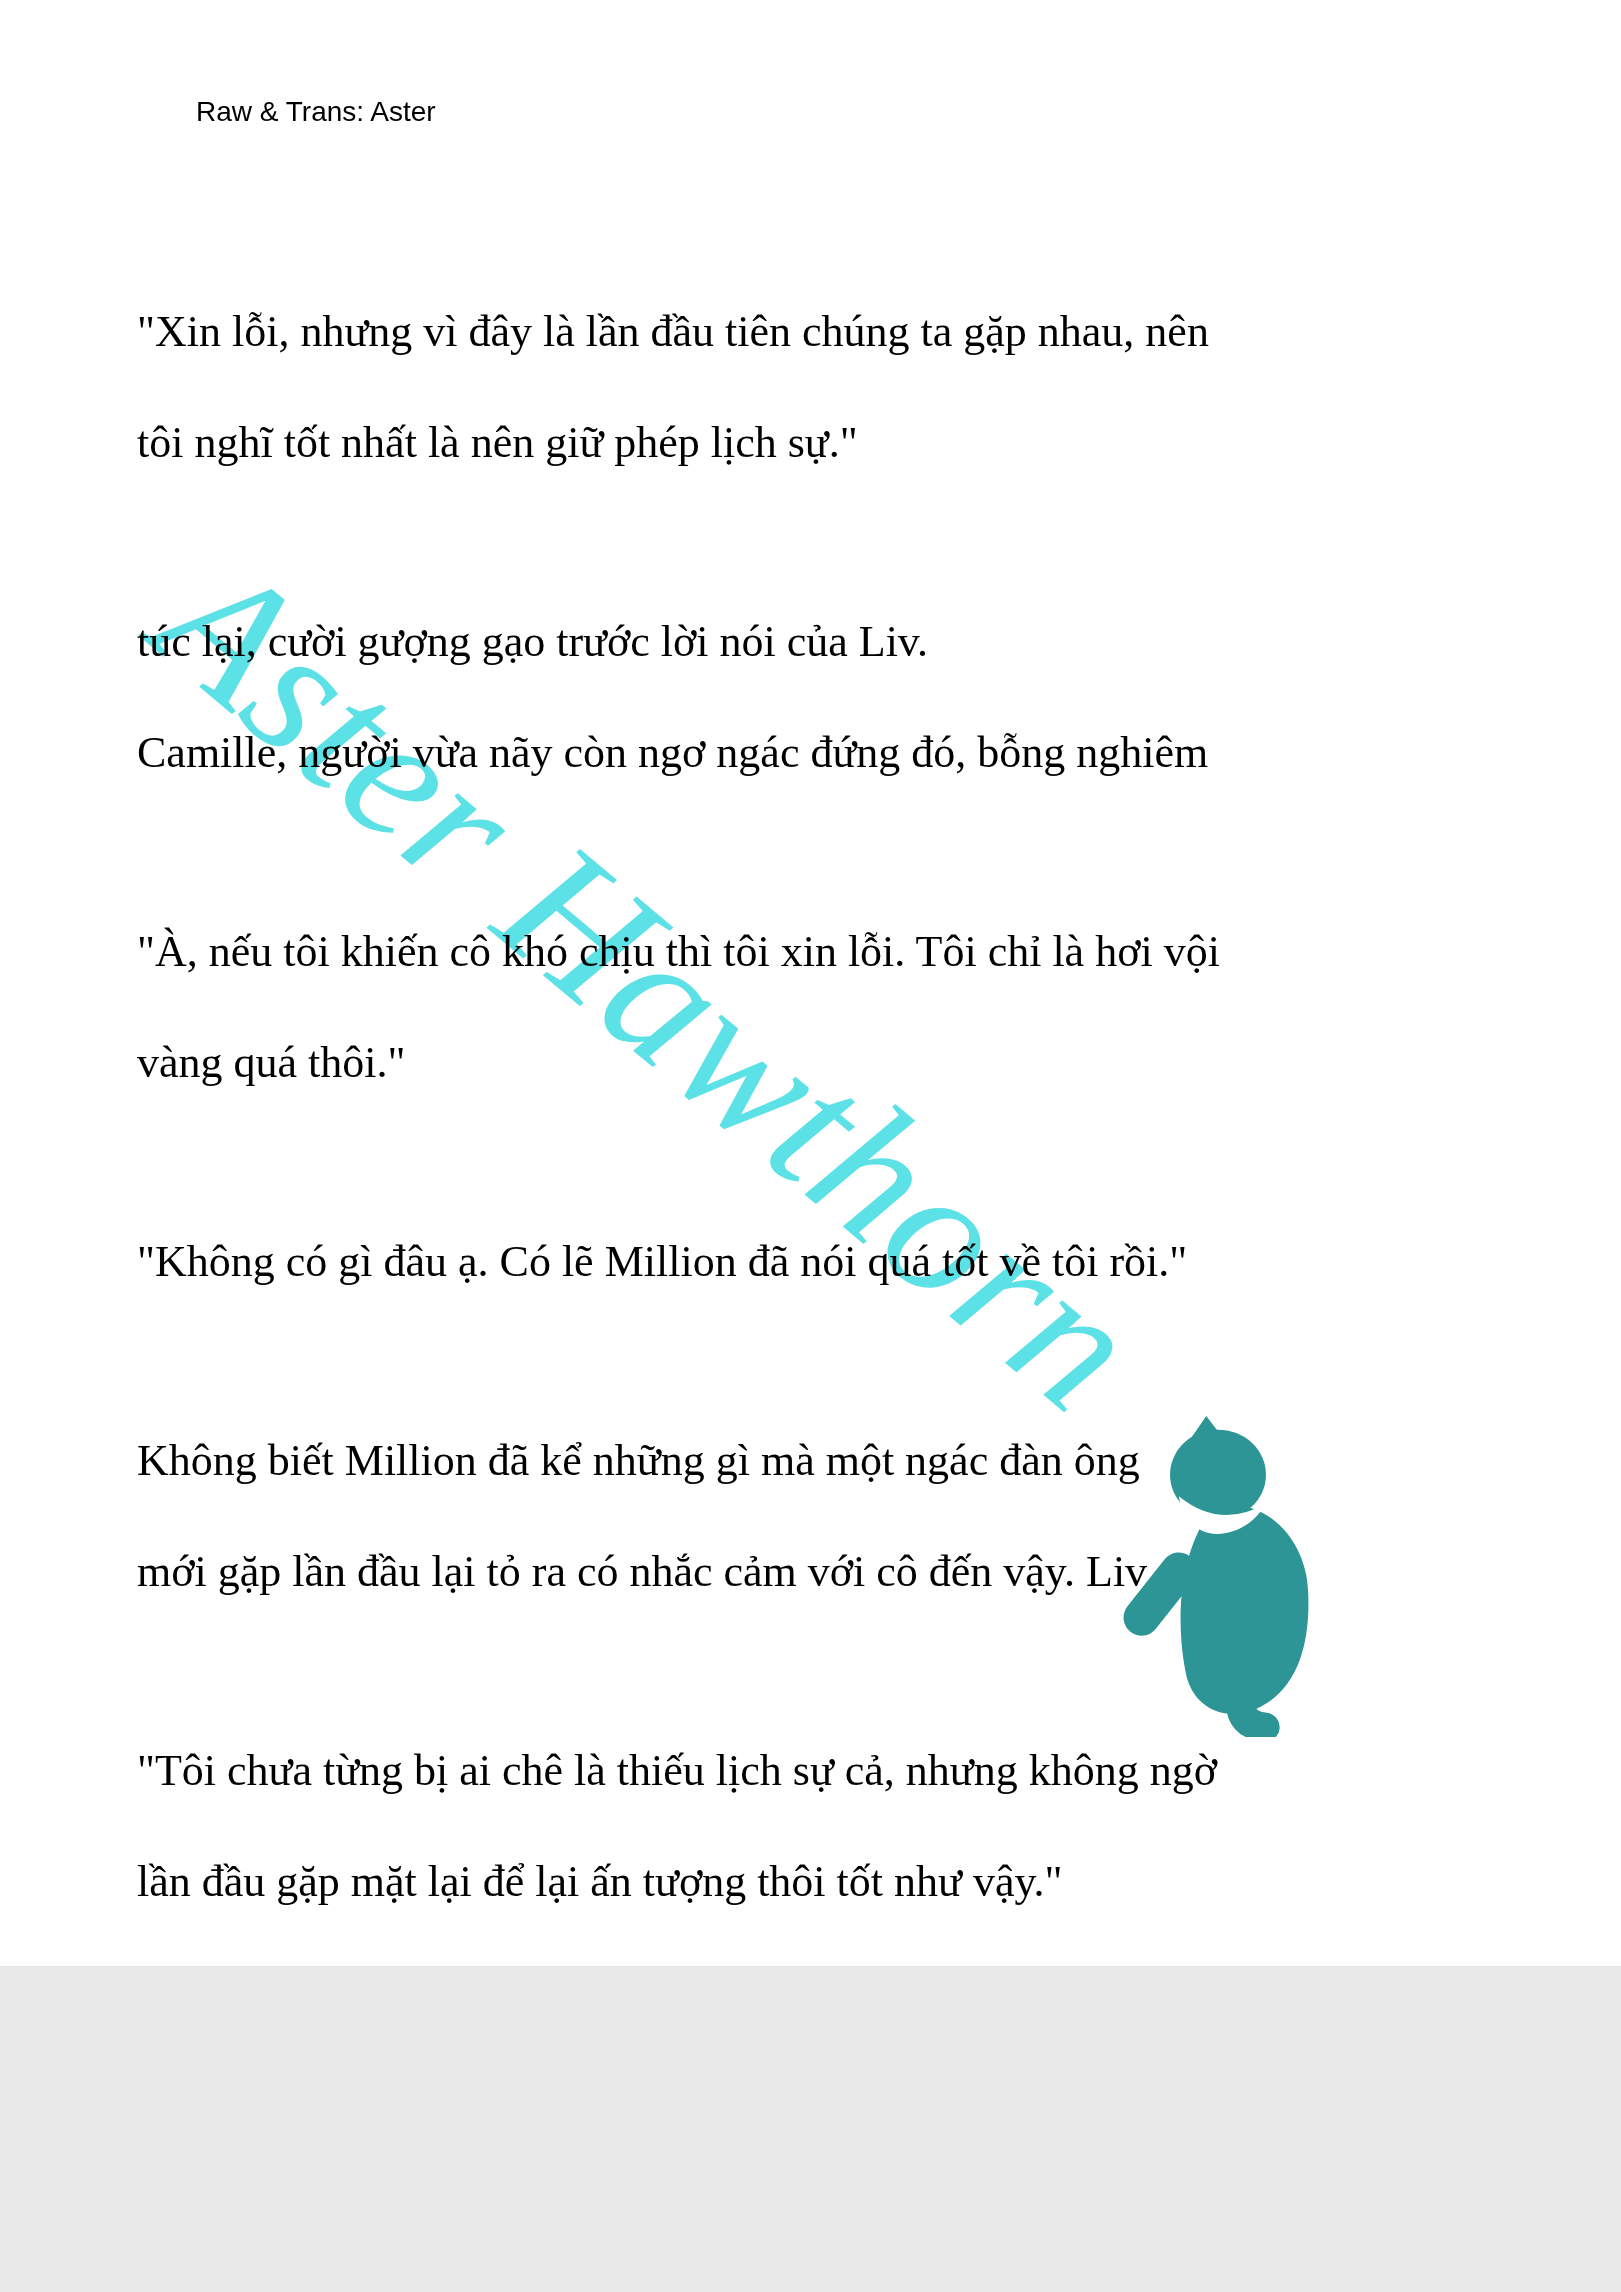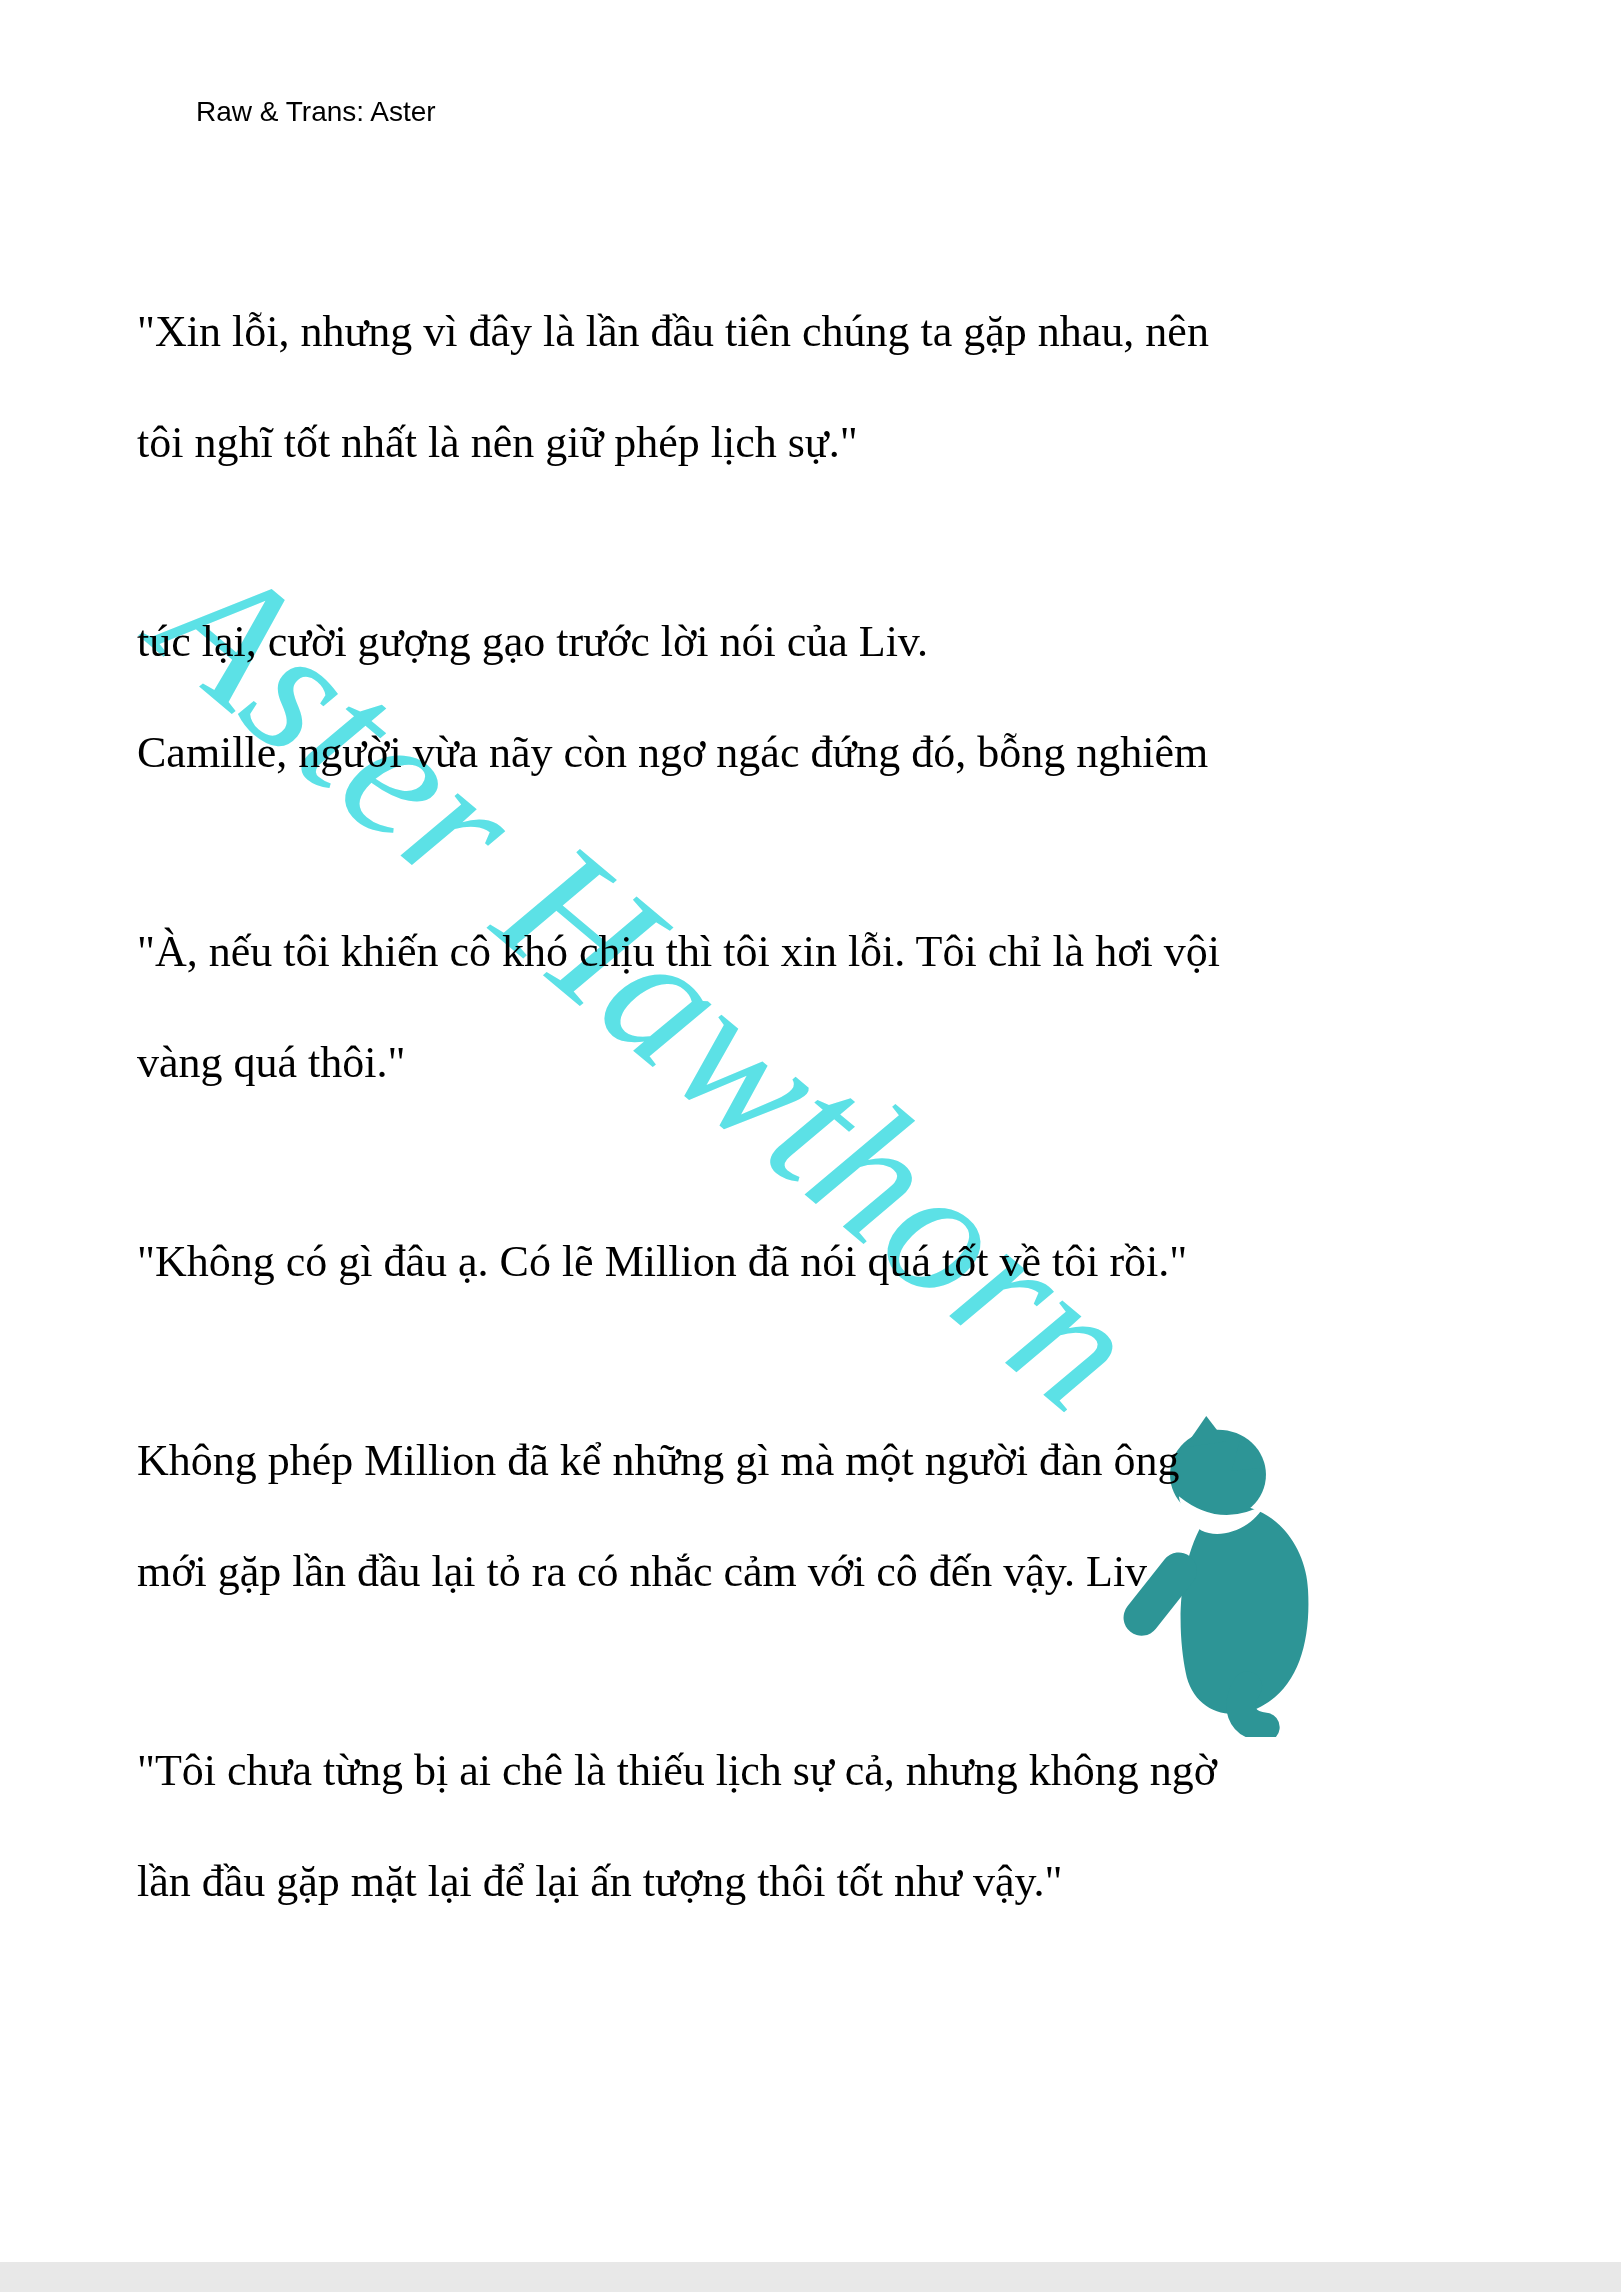--- a/index.html
+++ b/index.html
@@ -1,18 +1,18 @@
 <!DOCTYPE html>
 <html><head>
 <meta charset="utf-8">
 <style>
   html,body{margin:0;padding:0;background:#e8e8e8;}
   .page{
     position:relative;
-    width:1621px;height:2262px;
+    width:1621px;height:1966px;
     background:#ffffff;
     overflow:hidden;
     font-family:"Liberation Serif", serif;
   }
   .credit{
     position:absolute;
     left:196px;top:96px;
     font-family:"Liberation Sans", sans-serif;
     font-size:28px;
     color:#000;
@@ -100,21 +100,21 @@
       <span class="line">Camille, người vừa nãy còn ngơ ngác đứng đó, bỗng nghiêm</span>
     </p>
     <p>
       <span class="line">"À, nếu tôi khiến cô khó chịu thì tôi xin lỗi. Tôi chỉ là hơi vội</span>
       <span class="line">vàng quá thôi."</span>
     </p>
     <p>
       <span class="line">"Không có gì đâu ạ. Có lẽ Million đã nói quá tốt về tôi rồi."</span>
     </p>
     <p>
-      <span class="line">Không phép Million đã kể những gì mà một người đàn ông</span>
+      <span class="line">Không biết Million đã kể những gì mà một ngác đàn ông</span>
       <span class="line">mới gặp lần đầu lại tỏ ra có nhắc cảm với cô đến vậy. Liv</span>
     </p>
     <p>
       <span class="line">"Tôi chưa từng bị ai chê là thiếu lịch sự cả, nhưng không ngờ</span>
       <span class="line">lần đầu gặp mặt lại để lại ấn tượng thôi tốt như vậy."</span>
     </p>
   </div>
 
 </div>
 

